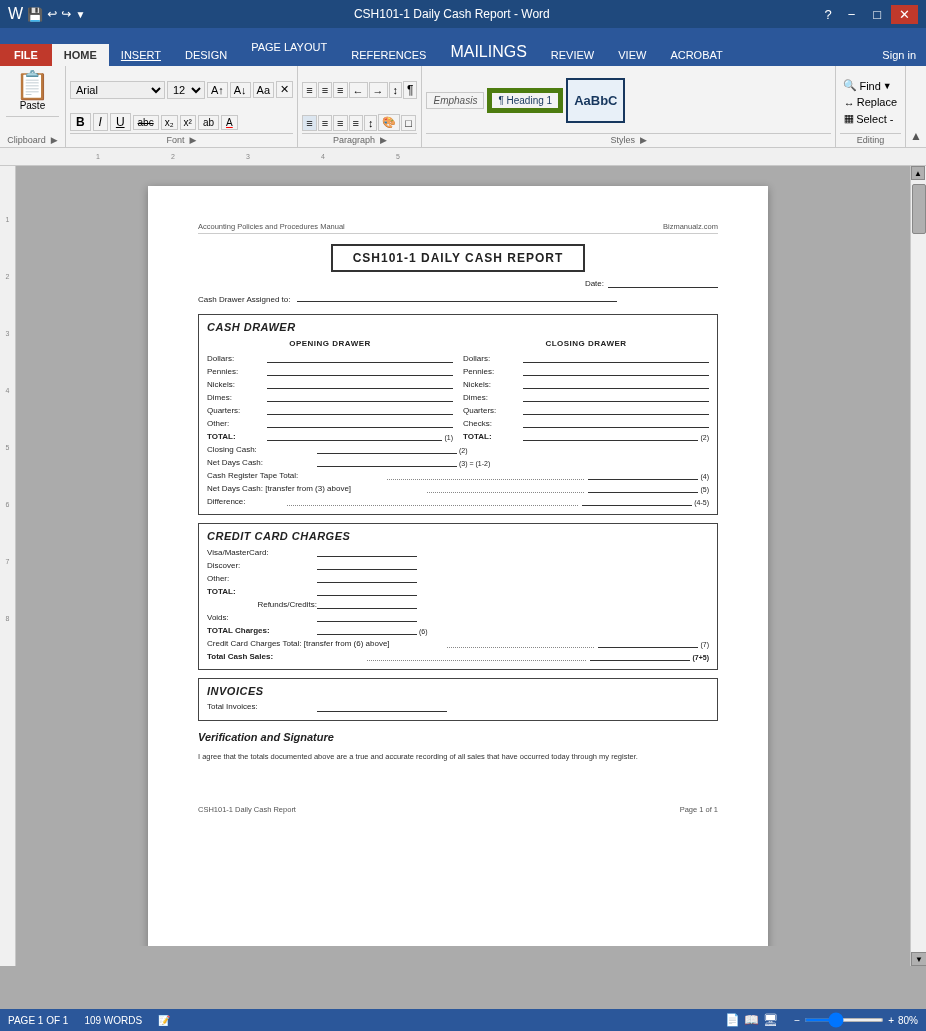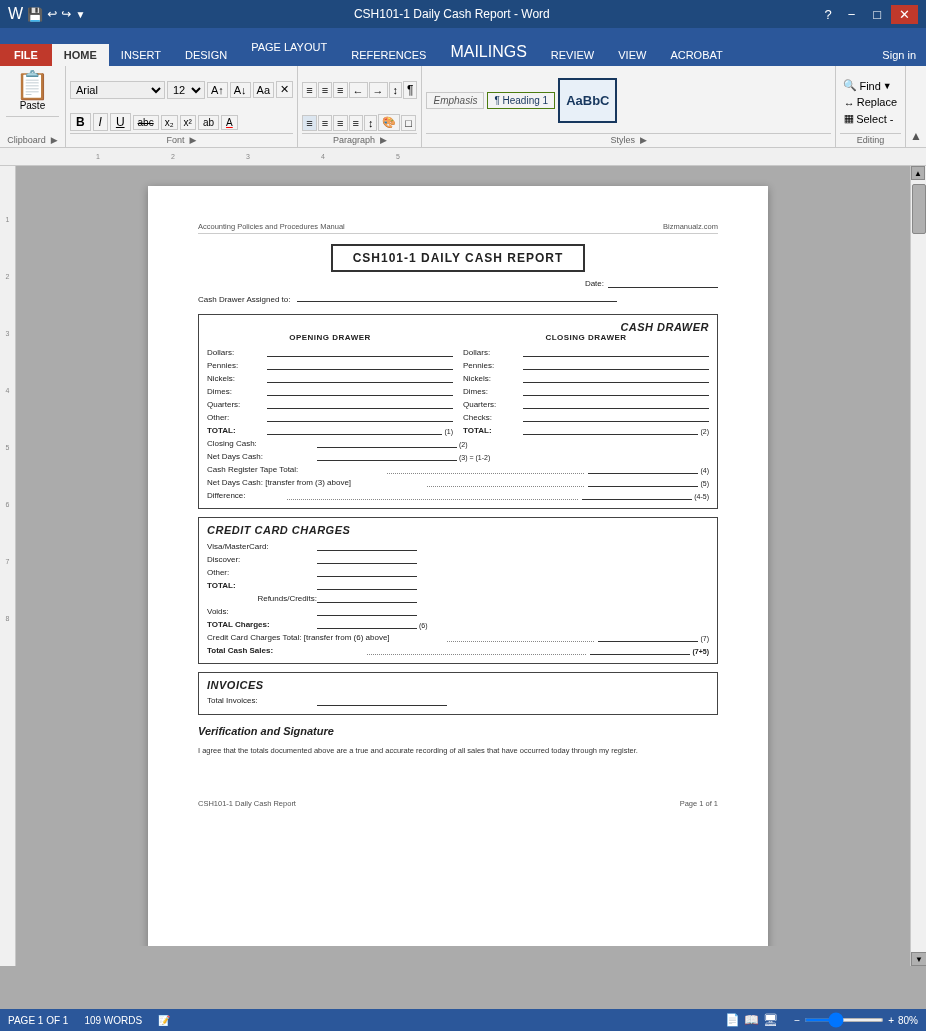--- a/index.html
+++ b/index.html
@@ -22,21 +22,21 @@
     <span style="cursor:pointer; font-size:13px; padding:2px 6px;">?</span>
     <span style="cursor:pointer; font-size:13px; padding:2px 8px; background:#1f497d;">−</span>
     <span style="cursor:pointer; font-size:13px; padding:2px 8px; background:#1f497d;">□</span>
     <span style="cursor:pointer; font-size:13px; padding:2px 8px; background:#c0392b;">✕</span>
   </div>
 </div>
 
 <div style="background:#2b579a; display:flex; align-items:flex-end;">
   <div style="background:#c0392b; color:white; padding:5px 14px; font-size:11px; font-weight:bold; cursor:pointer;">FILE</div>
   <div style="background:#f3f3f3; color:#333; padding:5px 12px; font-size:11px; font-weight:bold; cursor:pointer;">HOME</div>
-  <div style="color:white; padding:5px 12px; font-size:11px; cursor:pointer;">INSERT</div>
+  <div style="color:white; padding:5px 12px; font-size:11px; cursor:pointer;text-decoration:underline;">INSERT</div>
   <div style="color:white; padding:5px 12px; font-size:11px; cursor:pointer;">DESIGN</div>
   <div style="color:white; padding:13px 12px; font-size:11px; cursor:pointer;">PAGE LAYOUT</div>
   <div style="color:white; padding:5px 12px; font-size:11px; cursor:pointer;">REFERENCES</div>
   <div style="color:white; padding:5px 12px; font-size:16px; cursor:pointer;">MAILINGS</div>
   <div style="color:white; padding:5px 12px; font-size:11px; cursor:pointer;">REVIEW</div>
   <div style="color:white; padding:5px 12px; font-size:11px; cursor:pointer;">VIEW</div>
   <div style="color:white; padding:5px 12px; font-size:11px; cursor:pointer;">ACROBAT</div>
   <div style="flex:1;"></div>
   <div style="color:white; padding:5px 10px; font-size:11px; cursor:pointer;">Sign in</div>
 </div>
@@ -99,21 +99,21 @@
       <button style="font-size:11px; border:1px solid #c8c8c8; padding:1px 3px; cursor:pointer; background:#f3f3f3;">□</button>
     </div>
     <div style="font-size:9px; color:#666; border-top:1px solid #c8c8c8; width:100%; text-align:center; padding-top:1px;">Paragraph &nbsp;▶</div>
   </div>
 
   <div style="display:flex; flex-direction:column; border-right:1px solid #c8c8c8; padding:2px 4px; gap:1px; flex:1;">
     <div style="display:flex; align-items:center; gap:3px; flex:1;">
       <div style="border:1px solid #c8c8c8; padding:2px 6px; cursor:pointer; font-style:italic; font-size:10px; color:#555;">
         <span>Emphasis</span>
       </div>
-      <div style="border:1px solid #4d7c0f; padding:2px 6px; cursor:pointer; font-size:10px; color:#17375e;">
+      <div style="border:5px solid #4d7c0f; padding:2px 6px; cursor:pointer; font-size:10px; color:#17375e;">
         <span>¶ Heading 1</span>
       </div>
       <div style="border:2px solid #17375e; padding:13px 6px; cursor:pointer; font-size:13px; font-weight:bold; color:#17375e; background:#e8f0f8;">
         <span>AaBbC</span>
       </div>
     </div>
     <div style="font-size:9px; color:#666; border-top:1px solid #c8c8c8; width:100%; text-align:center; padding-top:1px;">Styles &nbsp;▶</div>
   </div>
 
   <div style="display:flex; flex-direction:column; border-right:1px solid #c8c8c8; padding:2px 4px; gap:1px;">
@@ -181,21 +181,21 @@
         <span>Date:</span>
         <span style="border-bottom:1px solid #333; width:110px; display:inline-block; margin-left:4px; height:10px;"></span>
       </div>
 
       <div style="font-size:8px; margin-bottom:10px;">
         <span>Cash Drawer Assigned to:</span>
         <span style="border-bottom:1px solid #333; width:320px; display:inline-block; margin-left:4px; height:10px;"></span>
       </div>
 
       <div style="border:1px solid #444; margin-bottom:8px; padding:6px 8px;">
-        <div style="font-size:11px; font-weight:bold; font-style:italic; letter-spacing:0.5px;text-align:right;">CASH DRAWER</div>
+        <div style="font-size:11px; font-weight:bold; font-style:italic; margin-bottom:6px; letter-spacing:0.5px;">CASH DRAWER</div>
 
         <div style="display:flex; gap:10px;">
 
           <div style="flex:1;">
             <div style="font-size:8px; font-weight:bold; text-align:center; margin-bottom:4px; letter-spacing:0.5px;">OPENING DRAWER</div>
             <div style="display:flex; align-items:flex-end; margin-bottom:2px; font-size:8px;">
               <span style="width:60px;">Dollars:</span>
               <span style="border-bottom:1px solid #333; flex:1; height:11px; display:inline-block;"></span>
             </div>
             <div style="display:flex; align-items:flex-end; margin-bottom:2px; font-size:8px;">

